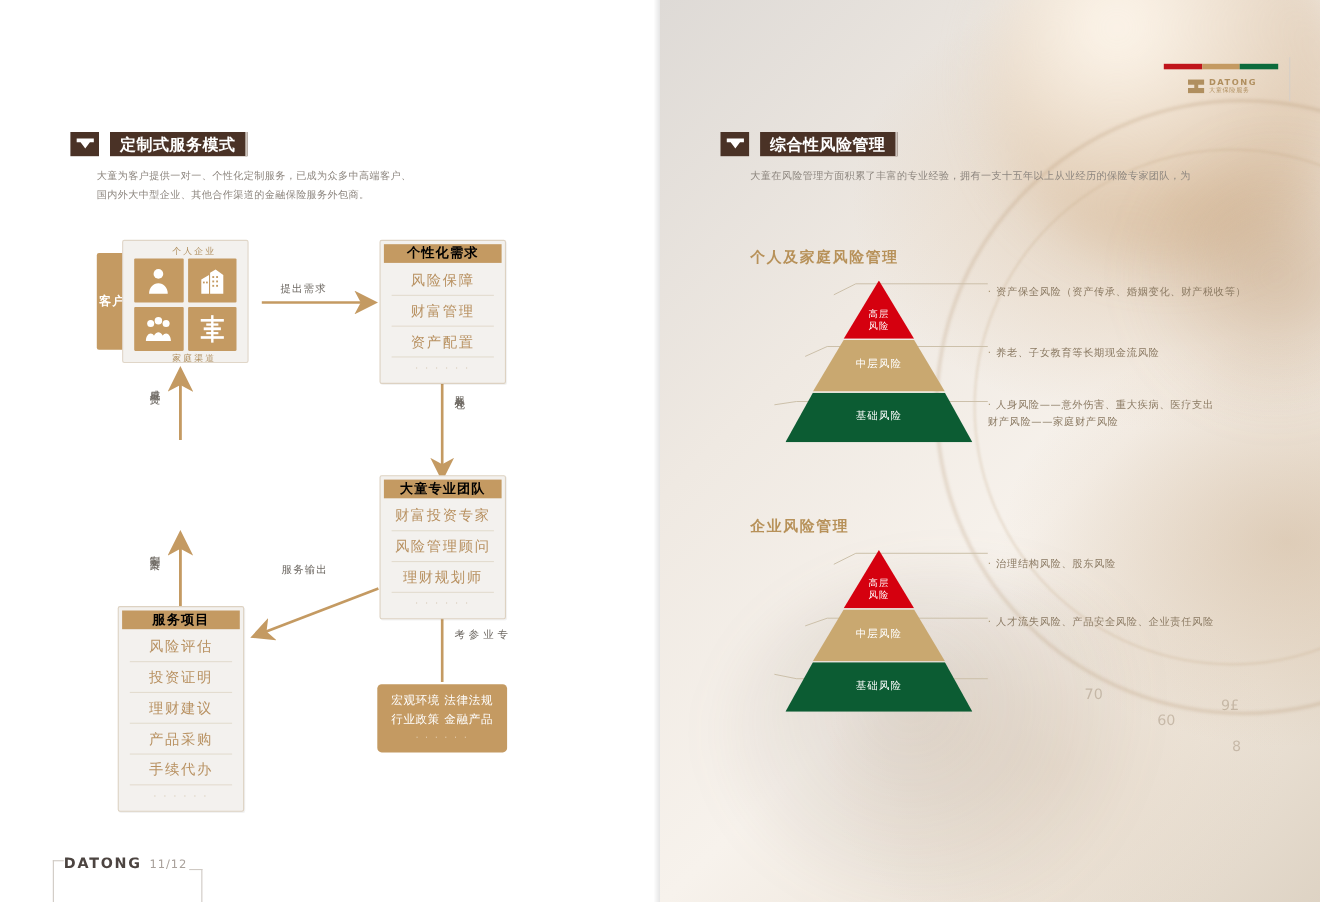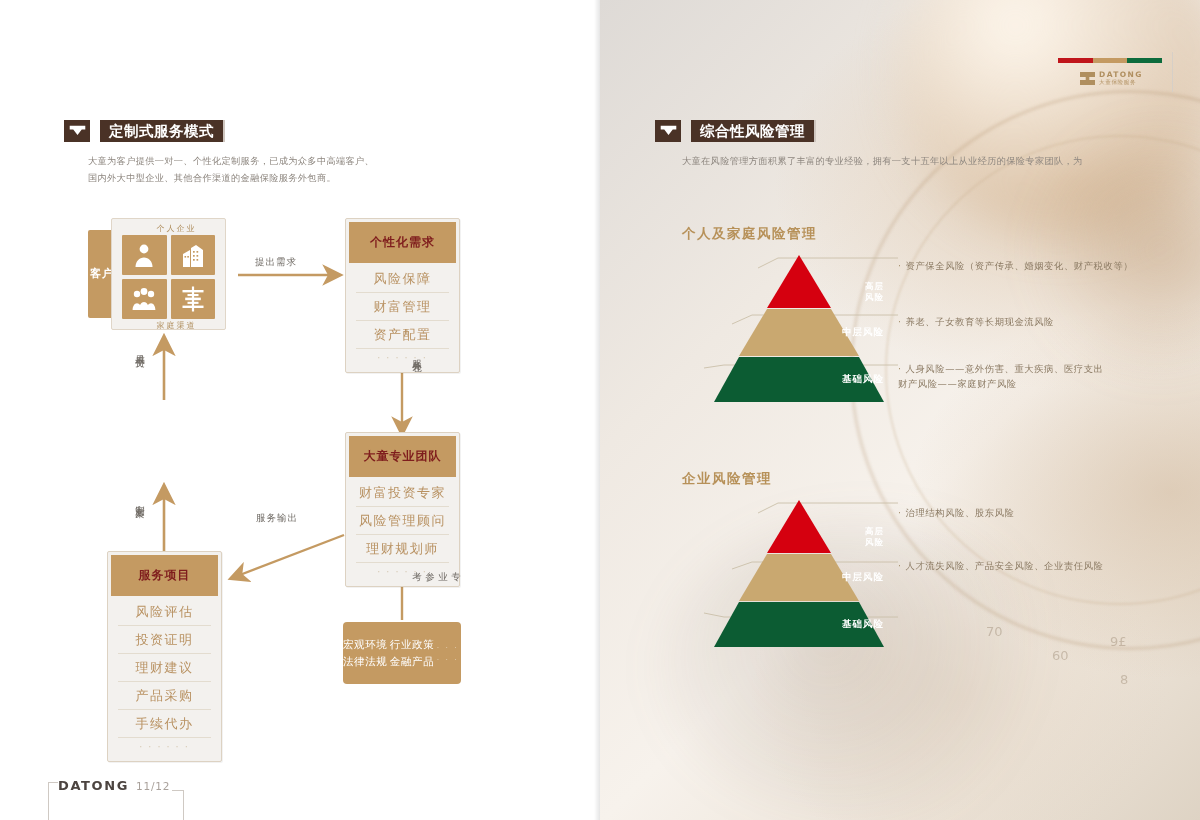--- a/index.html
+++ b/index.html
@@ -100,22 +100,22 @@
     display:flex; align-items:center; justify-content:center;
   }
   .cust-cell svg { width: 24px; height: 26px; fill: #ffffff; }
 
   .node {
     position: absolute; background: #f3f1ee;
     border: 1px solid #ddd2c2; border-radius: 2px;
     box-shadow: 1px 1px 0 rgba(0,0,0,0.05);
   }
   .node-head {
-    background: #c49a62; color: #7f1d1d; font-size: 12px; font-weight: bold;
-    text-align: center; padding: 12px 0; letter-spacing: 1px;
+    background: #c49a62; color: #000000; font-size: 12px; font-weight: bold;
+    text-align: center; padding: 0 0; letter-spacing: 1px;
     margin: 3px 3px 0 3px;
   }
   .node-list { padding: 2px 10px 5px 10px; }
   .node-list li {
     list-style: none; text-align: center; font-size: 13px;
     color: #b89161; padding: 4.5px 0; border-bottom: 1px solid #e3dccf;
     letter-spacing: 1.5px;
   }
   .node-list li:last-child { border-bottom: none; color: #d2c3ab; font-size: 8px; letter-spacing: 2px; }
 
@@ -123,42 +123,42 @@
     position: absolute; left: 105px; top: 403px; width: 118px; height: 78px;
     background: #c49a62; border-radius: 2px;
     display: flex; flex-direction: column; align-items: center; justify-content: center;
   }
   .solution-box svg { width: 34px; height: 34px; fill: #ffffff; }
   .solution-box .cap { color: #fff; font-size: 11px; font-weight: bold; margin-top: 3px; letter-spacing: .5px; }
 
   .input-box {
     position: absolute; left: 343px; top: 622px; width: 118px; height: 62px;
     background: #c49a62; border-radius: 4px;
-    display:flex; flex-direction: row; align-items:center; justify-content:center;
+    display:flex; flex-direction: column; align-items:center; justify-content:center;
     color: #fff; font-size: 10.5px; line-height: 1.6; letter-spacing: .6px;
   }
   .input-box .dots { font-size: 7.5px; color: #ead8bf; letter-spacing: 2px; margin-top: 2px; }
 
   .flow-label {
     position: absolute; font-size: 9.5px; color: #6f6a64; letter-spacing: 1px;
   }
   .flow-label.vert { writing-mode: vertical-rl; }
 
   svg.connectors { position: absolute; left:0; top:0; width: 600px; height: 760px; pointer-events:none; }
 
   
   .sub-head {
     position: absolute; font-size: 13.5px; font-weight: bold;
     color: #b79159; letter-spacing: 1.5px;
   }
   .pyr { position: absolute; width: 170px; }
   .pyr-row { position: relative; }
   .pyr-cap {
-    position: absolute; left: 0; right: 0; text-align: right;
-    color: #ffffff; font-size: 8.5px; font-weight: bold; letter-spacing: 1px;
+    position: absolute; left: 0; right: 0; text-align: center;
+    color: #ffffff; font-size: 8.5px; font-weight: normal; letter-spacing: 1px;
     line-height: 1.35;
   }
   .ann {
     position: absolute; font-size: 9.3px; color: #8b7a63; letter-spacing: .6px;
     line-height: 1.65;
   }
   .ann:before {
     content: "·"; color: #a8926f; margin-right: 4px;
   }
   svg.leaders { position:absolute; pointer-events:none; }

